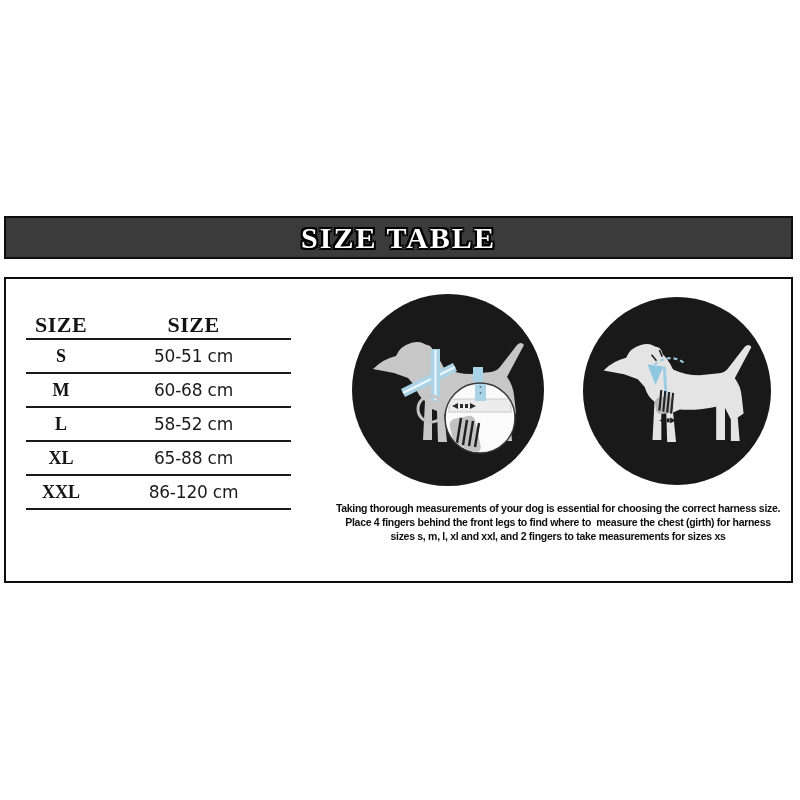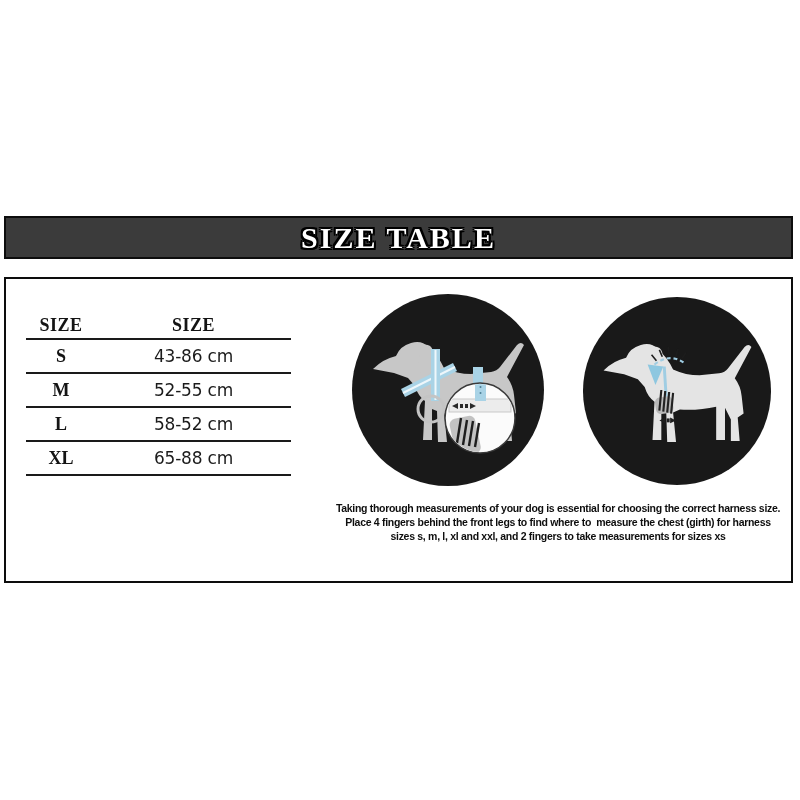--- a/index.html
+++ b/index.html
@@ -17,21 +17,21 @@
 
   
   .content-box{position:absolute;left:4px;top:277px;width:789px;height:306px;
       box-sizing:border-box;background:#ffffff;border:2px solid #0d0d0d;}
 
   
   table.size-table{position:absolute;left:20px;top:33px;width:265px;border-collapse:collapse;}
   .size-table th,.size-table td{border-bottom:2px solid #1a1a1a;text-align:center;
       vertical-align:middle;padding:0;}
   .size-table th{height:26px;font-family:"Liberation Serif",serif;font-weight:700;
-      font-size:18px;letter-spacing:.5px;color:#141414;}
+      font-size:22px;letter-spacing:.5px;color:#141414;}
   .size-table td.size-cell{height:32px;font-family:"Liberation Serif",serif;font-weight:700;
       font-size:18px;color:#141414;}
   .size-table td.chest-cell{height:32px;font-family:"DejaVu Sans",sans-serif;font-weight:400;
       font-size:17px;letter-spacing:-.2px;color:#1b1b1b;}
   .col-size{width:70px;}
   .col-chest{width:195px;}
 
   
   .illo{position:absolute;}
   .illo-left{left:345px;top:14px;}
@@ -60,33 +60,37 @@
         </colgroup>
       <thead>
         <tr>
           <th>SIZE</th>
           <th>SIZE</th>
         </tr>
       </thead>
       <tbody>
         <tr>
           <td class="size-cell">S</td>
-          <td class="chest-cell">43-86 cm</td>
+          <td class="chest-cell">50-51 cm</td>
         </tr>
         <tr>
           <td class="size-cell">M</td>
-          <td class="chest-cell">52-55 cm</td>
+          <td class="chest-cell">60-68 cm</td>
         </tr>
         <tr>
           <td class="size-cell">L</td>
           <td class="chest-cell">58-52 cm</td>
         </tr>
         <tr>
           <td class="size-cell">XL</td>
           <td class="chest-cell">65-88 cm</td>
+        </tr>
+        <tr>
+          <td class="size-cell">XXL</td>
+          <td class="chest-cell">86-120 cm</td>
         </tr>
       </tbody>
     </table>
 
     <svg class="illo illo-left" width="194" height="194" viewBox="0 0 194 194">
       <defs>
         <g id="dogShape">
           <path d="M22 76 Q32 66 45 63 Q49 53 60 50 Q71 47 77 54 Q87 62 93 75 Q106 81 120 81 L140 79 Q146 78 149 74 L166 52 Q170 48 173 52 L156 84 Q162 92 163 102 L165 120 L159 124 L161 148 L152 148 L152 126 L146 114 L146 147 L137 147 L137 113 Q120 117 100 116 L93 119 L96 149 L87 149 L86 118 L81 116 L81 147 L72 147 L74 108 Q67 103 64 93 L57 85 L43 80 Z"></path>
           <path d="M70 52 Q80 50 82 58 L81 76 Q80 84 72 82 Q67 80 68 68 Z"></path>
         </g>

